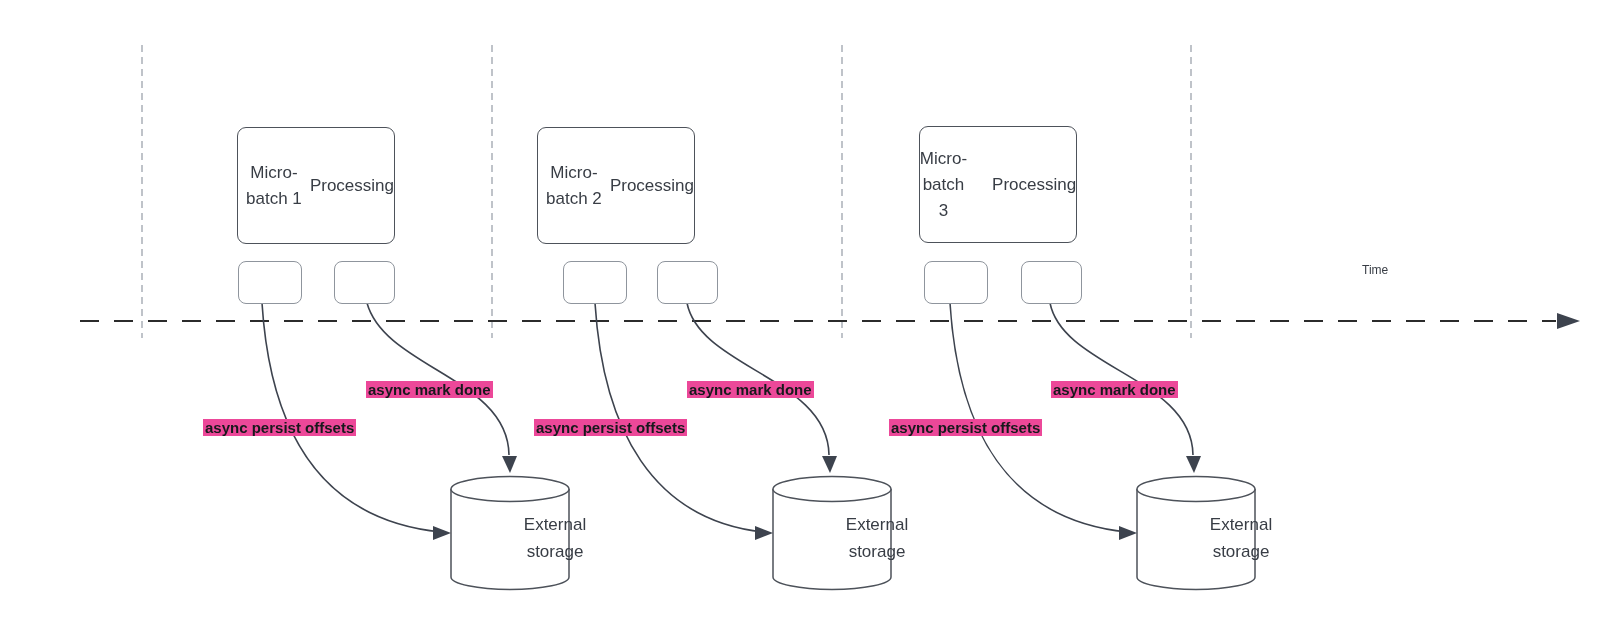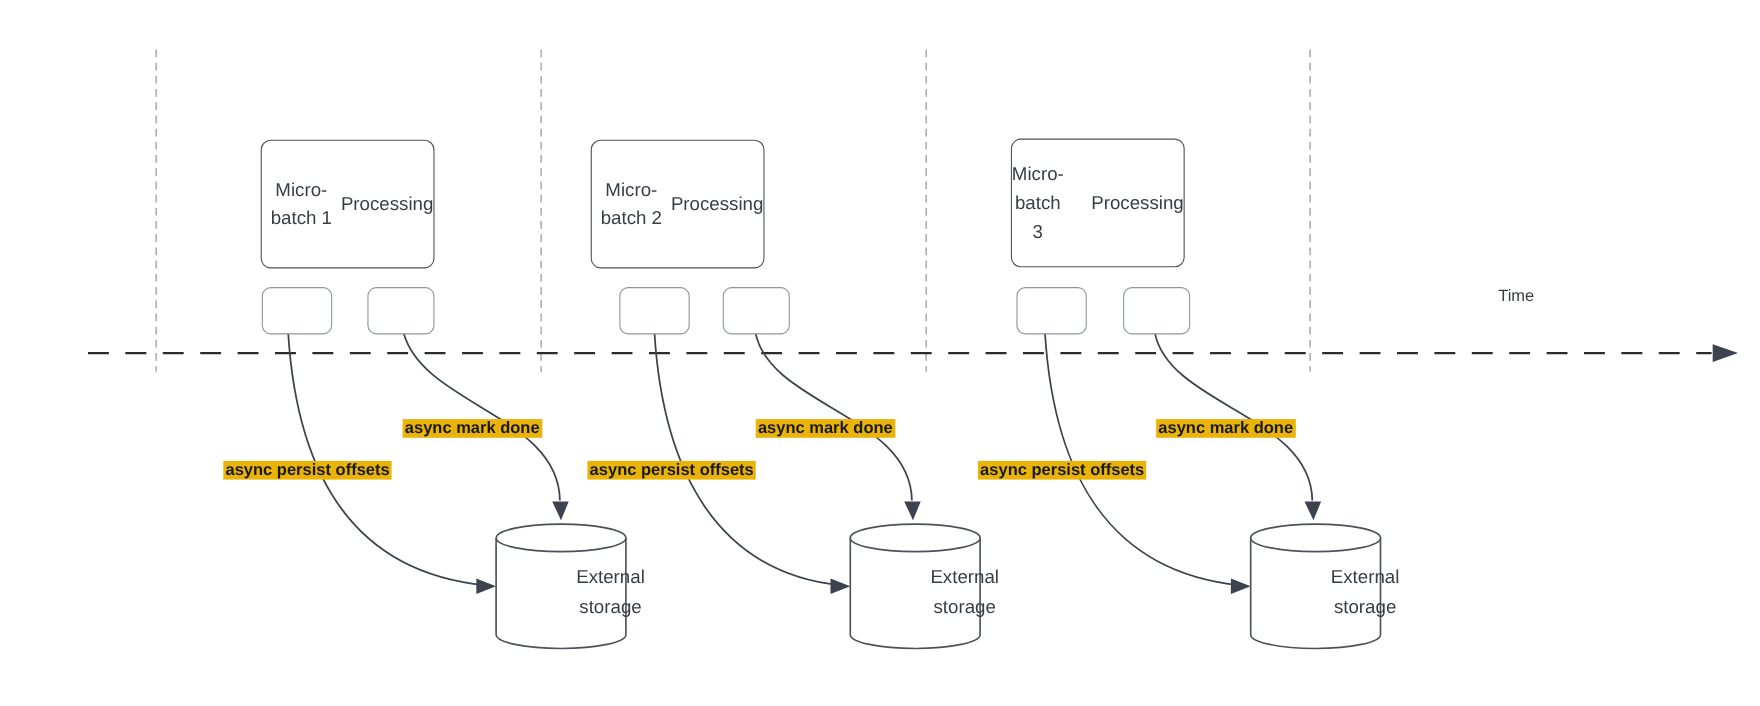--- a/index.html
+++ b/index.html
@@ -29,28 +29,28 @@
     border:1.5px solid var(--box-border);border-radius:9px;background:#fff;
     display:flex;flex-direction:row;align-items:center;justify-content:center;
     color:var(--body-text);font-size:17px;line-height:26px;text-align:center;
   }
   .smallbox{
     position:absolute;width:62px;height:41px;
     border:1.4px solid var(--small-box-border);border-radius:8px;background:#fff;
   }
   .edge-label{
     position:absolute;font-size:15px;font-weight:700;color:var(--label-text);
-    background:#eab308;padding:0 2px;white-space:nowrap;line-height:17px;
+    background:#ec4899;padding:0 2px;white-space:nowrap;line-height:17px;
   }
   .storage-label{
     position:absolute;width:118px;text-align:center;color:var(--body-text);
     font-size:17px;line-height:27px;padding-left:45px;
   }
   .time-label{
-    position:absolute;font-size:15px;color:var(--body-text);line-height:20px;
+    position:absolute;font-size:12px;color:var(--body-text);line-height:20px;
   }
 </style>
 </head>
 <body>
 
 <div class="canvas">
 
   <svg class="layer" width="1600" height="642" viewBox="0 0 1600 642">
 
     <line class="vline" x1="142" y1="45" x2="142" y2="338"></line>

